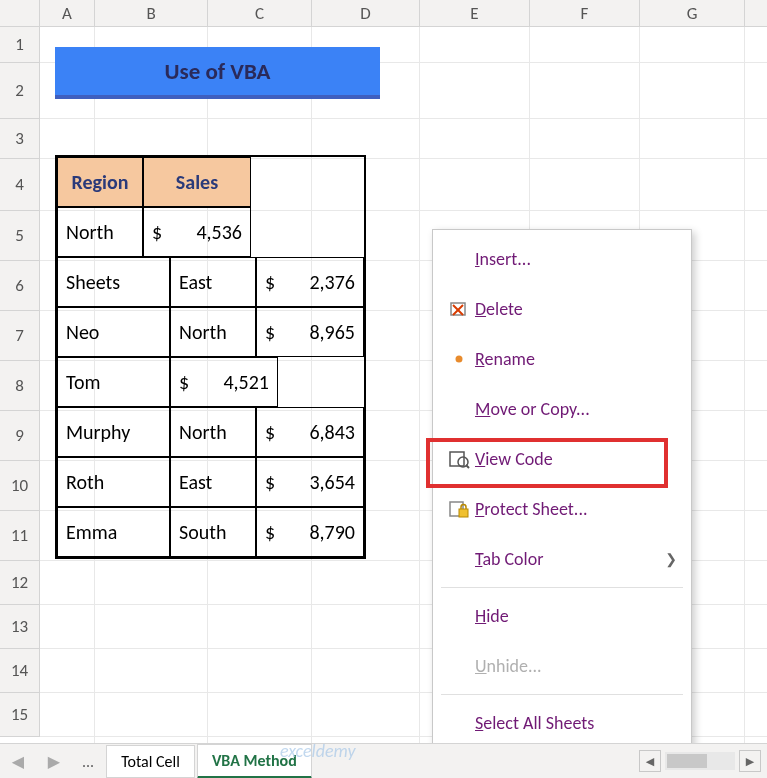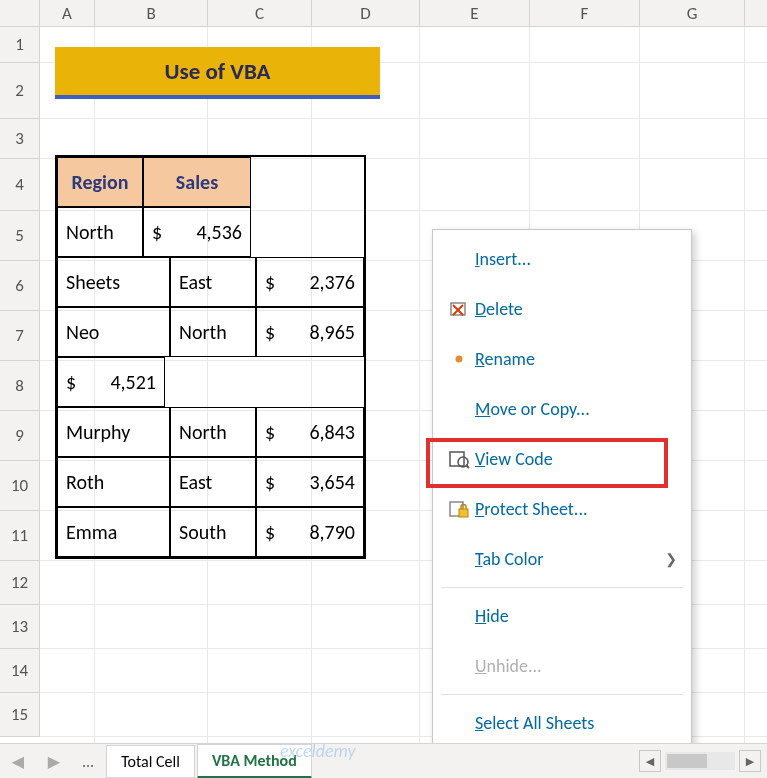--- a/index.html
+++ b/index.html
@@ -11,39 +11,39 @@
 .colhdr { border-right: 1px solid #d4d4d4; display: flex; align-items: center; justify-content: center; color: #555; font-size: 17px; }
 .rowhdr { width: 40px; border-right: 1px solid #d4d4d4; border-bottom: 1px solid #d4d4d4; background: #f3f2f1; display: flex; align-items: center; justify-content: center; color: #555; font-size: 17px; }
 .grid-body { display: flex; }
 .rowhdr-col { display: flex; flex-direction: column; }
 .cells { position: relative; flex: 1; }
 
 
 .gl { position: absolute; background: #e8e8e8; }
 
 
-.title { position: absolute; left: 55px; top: 47px; width: 325px; height: 52px; background: #eab308; display: flex; align-items: center; justify-content: center; font-weight: bold; color: #2a2a5a; font-size: 23px; border-bottom: 4px solid #3f5fbf; }
+.title { position: absolute; left: 55px; top: 47px; width: 325px; height: 52px; background: #3b82f6; display: flex; align-items: center; justify-content: center; font-weight: bold; color: #2a2a5a; font-size: 23px; border-bottom: 4px solid #3f5fbf; }
 
 
 .tbl { position: absolute; left: 55px; top: 155px; border: 2px solid #000; }
 .tr { display: flex; }
 .th, .td { border: 1px solid #000; height: 50px; display: flex; align-items: center; padding: 0 8px; font-size: 20px; }
 .th { background: #f6c89f; color: #2a3a7a; font-weight: bold; justify-content: center; }
 .c-name { width: 113px; }
 .c-region { width: 86px; }
 .c-sales { width: 108px; }
 .td.c-sales { justify-content: space-between; }
 .cur { }
 .num { }
 
 
 .menu { position: absolute; left: 432px; top: 229px; width: 260px; background: #fff; border: 1px solid #c8c8c8; box-shadow: 3px 3px 8px rgba(0,0,0,0.2); padding: 4px 0; font-size: 18px; }
 .mi { display: flex; align-items: center; height: 50px; padding: 0 14px 0 10px; cursor: default; position: relative; }
 .mi .ico { width: 32px; display: flex; align-items: center; justify-content: center; }
-.mi .lbl { flex: 1; color: #0369a1; }
+.mi .lbl { flex: 1; color: #701a75; }
 .mi.disabled .lbl { color: #b0b0b0; }
 .mi .arrow { color: #666; font-size: 14px; }
 .sep { height: 1px; background: #e0e0e0; margin: 3px 8px; }
 .mi u { text-decoration: underline; }
 .highlight { position: absolute; left: 426px; top: 438px; width: 242px; height: 50px; border: 4px solid #e03030; pointer-events: none; z-index: 10; }
 
 
 .tabs-bar { position: absolute; left: 0; bottom: 0; width: 767px; height: 35px; background: #f3f2f1; border-top: 1px solid #d4d4d4; display: flex; align-items: center; font-size: 16px; }
 .tab-nav { width: 36px; display: flex; align-items: center; justify-content: center; color: #aaa; }
 .tab-ellipsis { padding: 0 10px; color: #666; }
@@ -142,20 +142,21 @@
     </div>
     <div class="tr">
       <div class="td c-name">Neo</div>
       <div class="td c-region">North</div>
       <div class="td c-sales">
         <span class="cur">$</span>
         <span class="num">8,965</span>
       </div>
     </div>
     <div class="tr">
+      <div class="td c-name">Tom</div>
       <div class="td c-sales">
         <span class="cur">$</span>
         <span class="num">4,521</span>
       </div>
     </div>
     <div class="tr">
       <div class="td c-name">Murphy</div>
       <div class="td c-region">North</div>
       <div class="td c-sales">
         <span class="cur">$</span>

